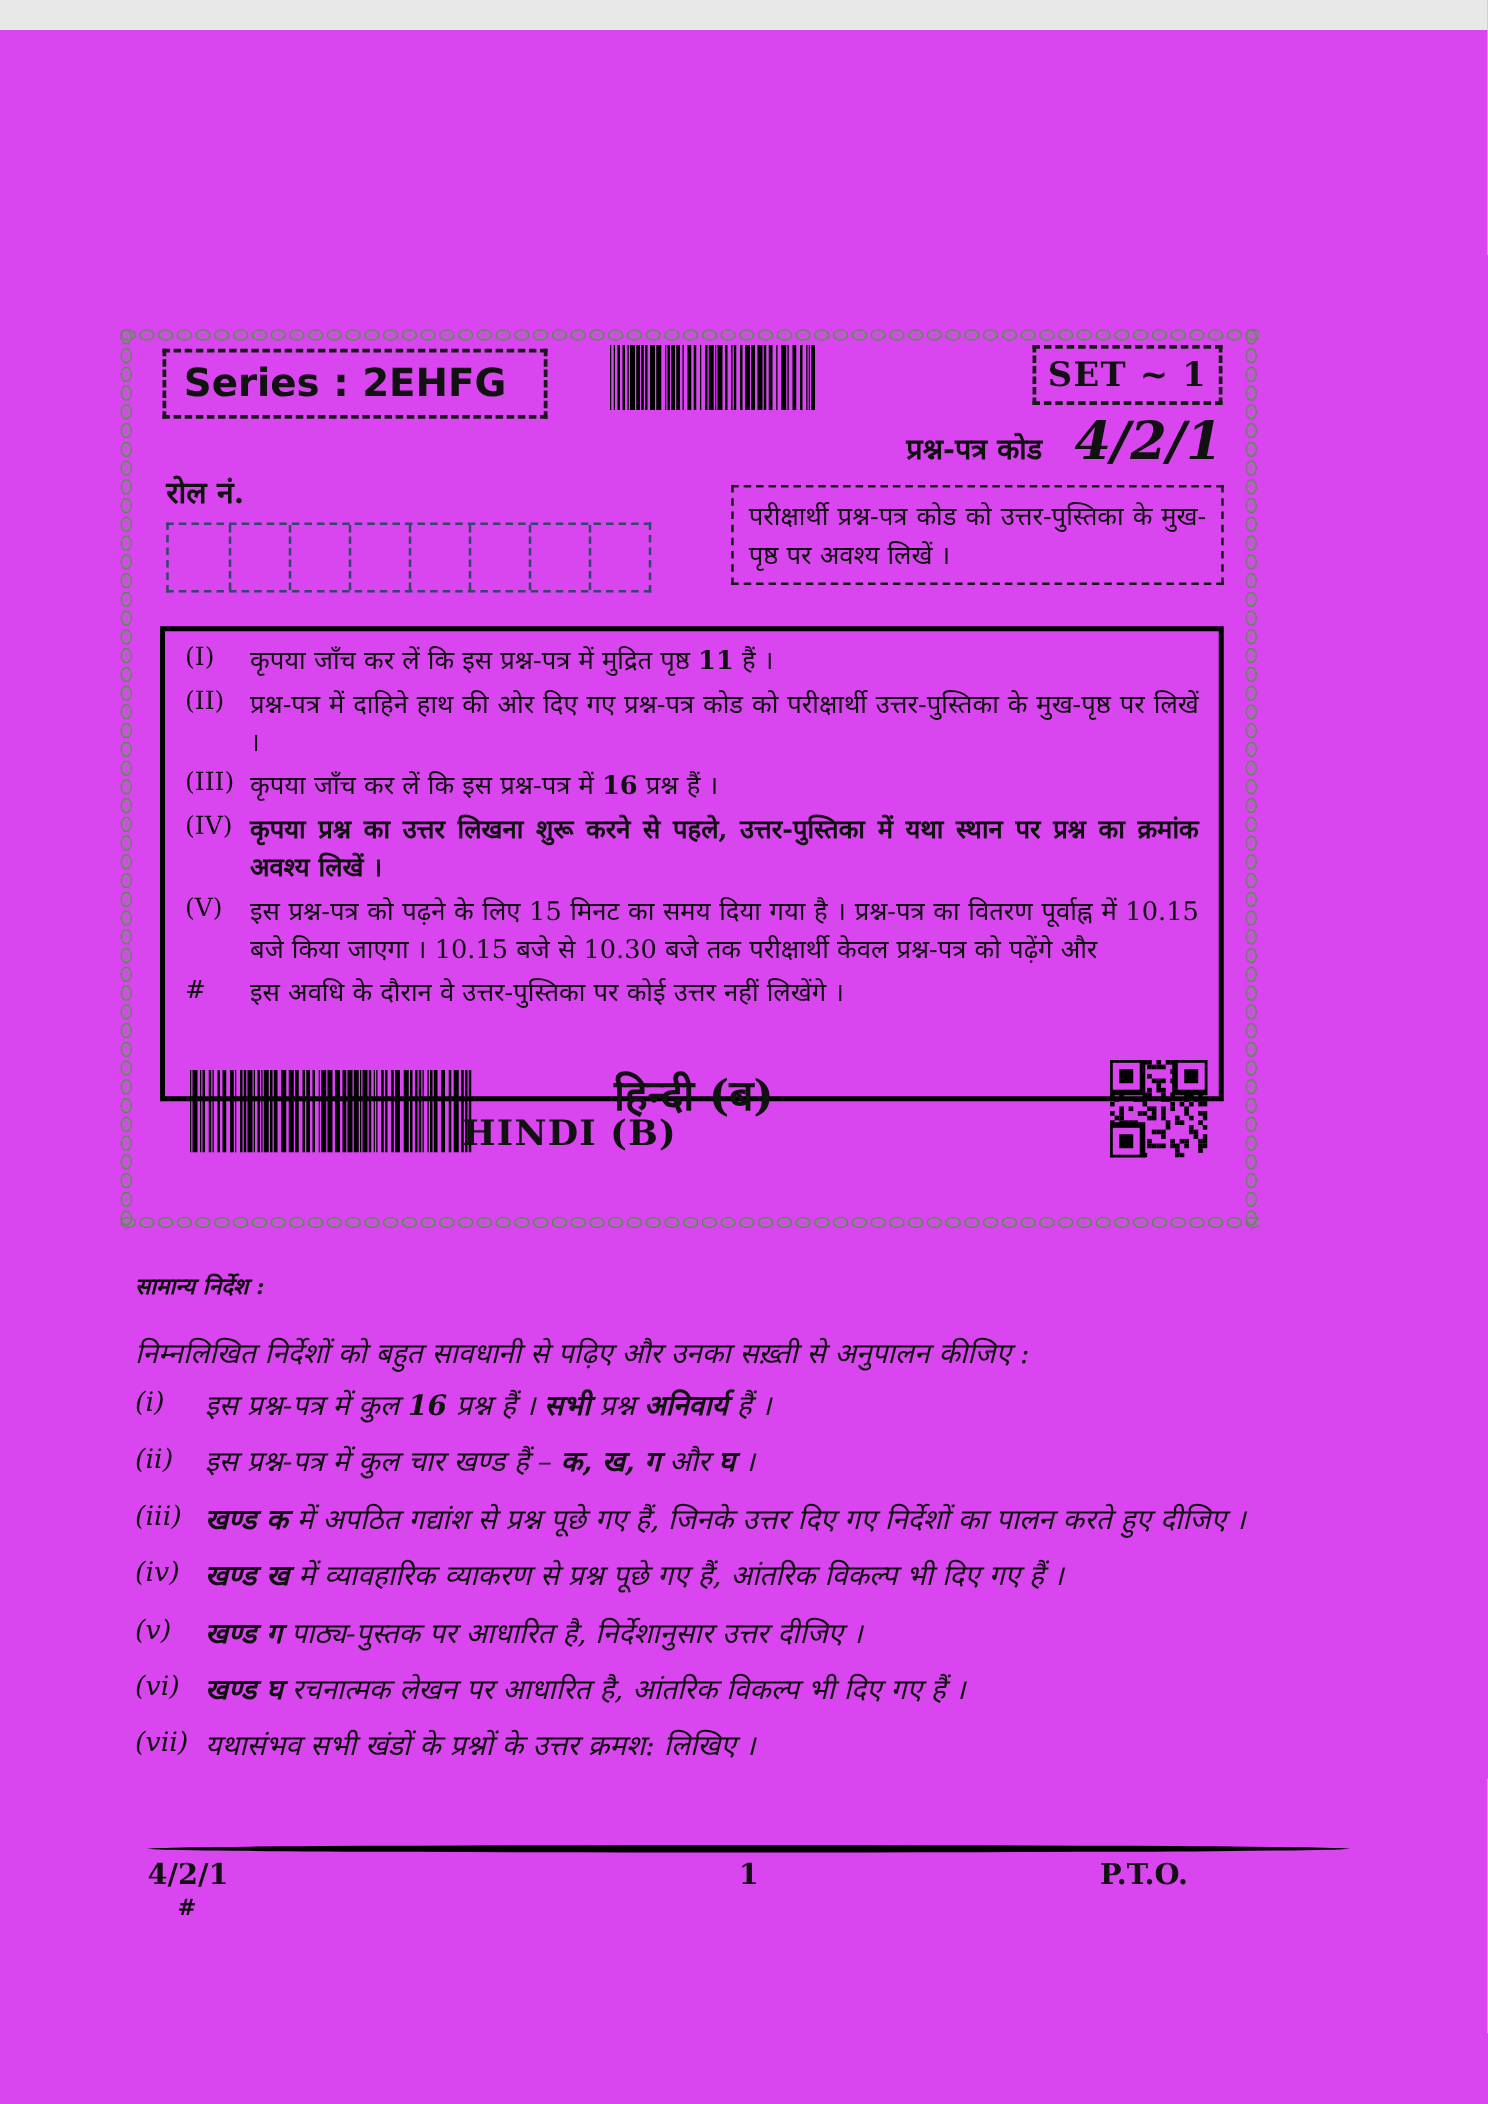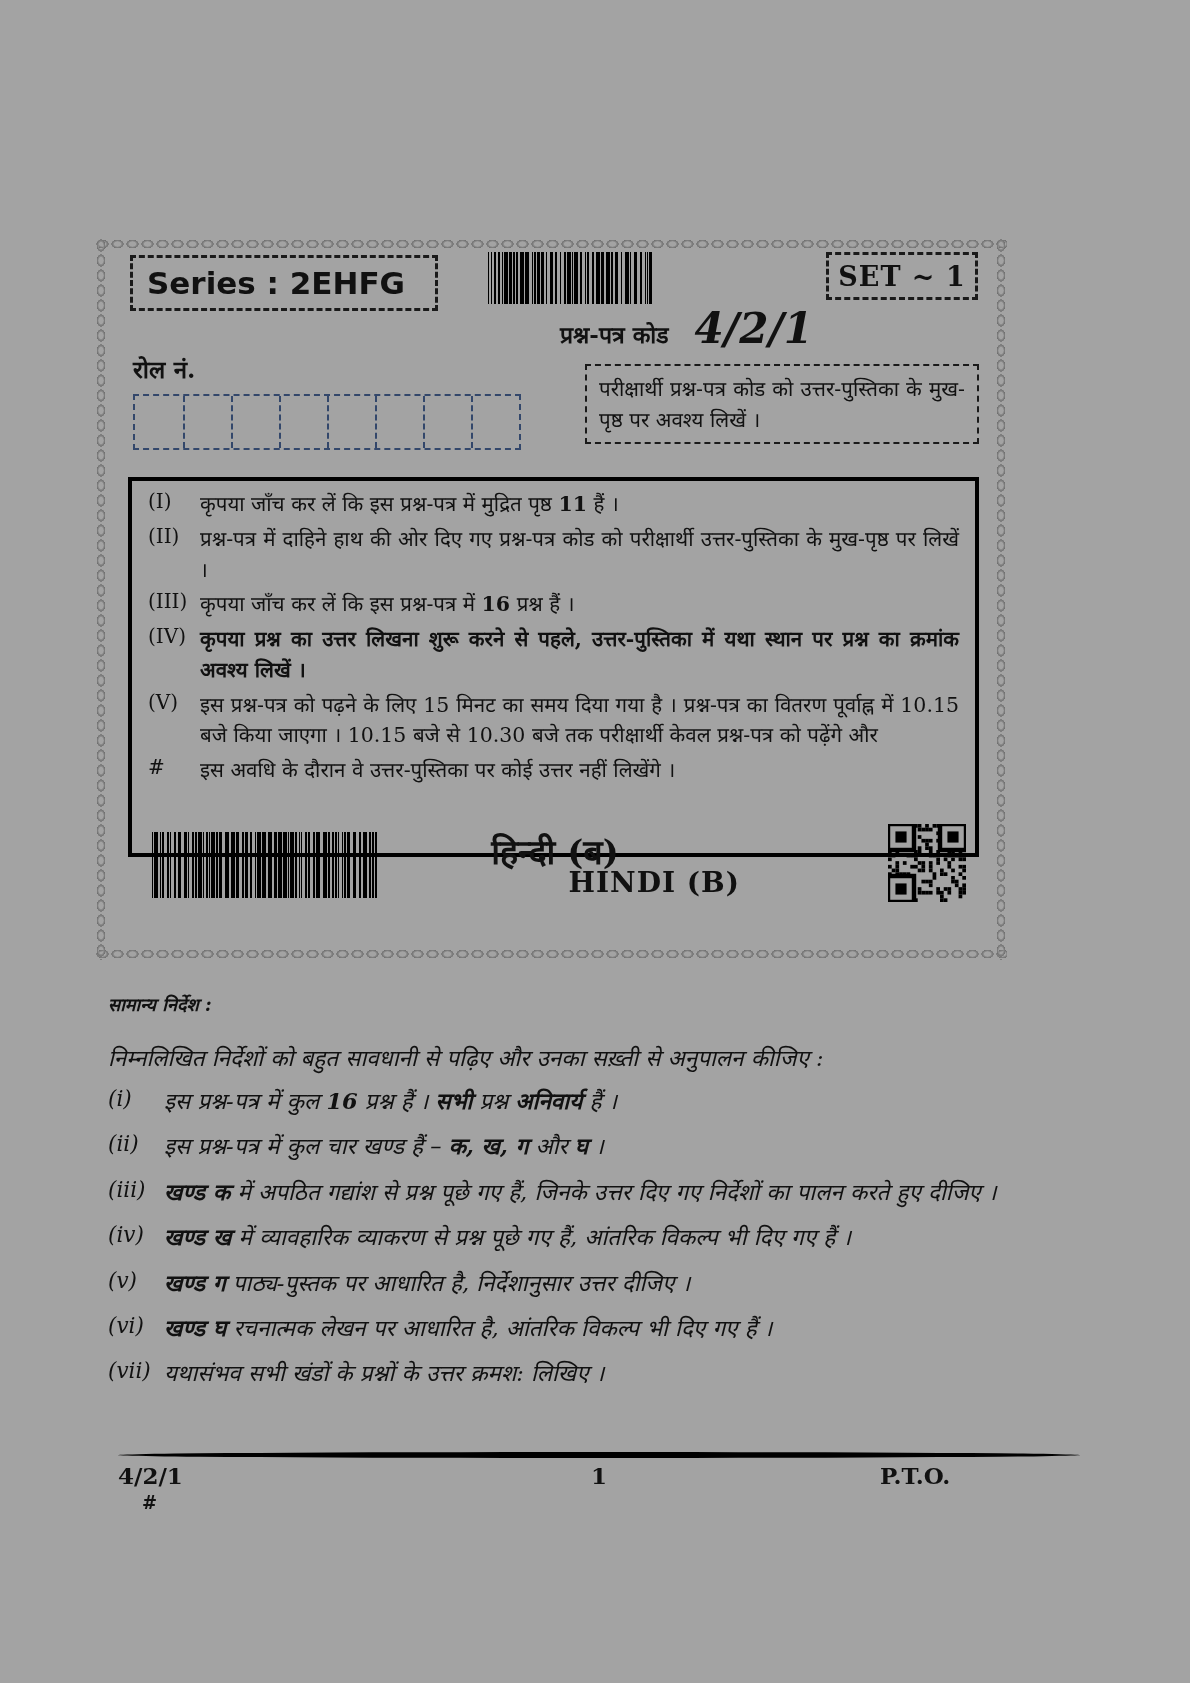--- a/index.html
+++ b/index.html
@@ -1,40 +1,40 @@
 <!DOCTYPE html>
 <html><head>
 <meta charset="utf-8">
 <style>
   * { margin:0; padding:0; box-sizing:border-box; }
   html,body { background:#e8e8e8; }
   body { width:1190px; height:1683px; position:relative; margin:0 auto;
          font-family:"DejaVu Serif", serif; color:#111; }
-  .page { position:absolute; inset:0; background:#a3a3a3; overflow:hidden; }
+  .page { position:absolute; inset:0; background:#d946ef; overflow:hidden;margin-top:24px; }
 
   
   .chain { position:absolute; }
   .chain-h { height:12px; background-image:radial-gradient(ellipse 46% 40% at 50% 50%,
               rgba(255,255,255,0) 50%, #8f8f8f 55%, #6f6f6f 86%, rgba(255,255,255,0) 92%);
              background-size:15px 12px; background-repeat:repeat-x; }
   .chain-v { width:12px;  background-image:radial-gradient(ellipse 40% 46% at 50% 50%,
               rgba(255,255,255,0) 50%, #8f8f8f 55%, #6f6f6f 86%, rgba(255,255,255,0) 92%);
              background-size:12px 15px; background-repeat:repeat-y; }
 
   
   .dashdot { border:3px dashed #1a1a1a; }
   .series-box { position:absolute; left:130px; top:255px; width:308px; height:56px;
                 display:flex; align-items:center; padding-left:14px;
                 font-family:"DejaVu Sans", sans-serif; font-weight:bold; font-size:31px; }
   .set-box { position:absolute; left:826px; top:252px; width:152px; height:48px;
              display:flex; align-items:center; justify-content:center;
              font-weight:bold; font-size:27px; letter-spacing:1px; }
 
   .paper-code-row { position:absolute; left:560px; top:308px; width:418px;
-                    display:flex; align-items:baseline; gap:26px; }
+                    display:flex; justify-content:flex-end; align-items:baseline; gap:26px; }
   .paper-code-label { font-weight:bold; font-size:23px; }
   .paper-code-value { font-weight:bold; font-style:italic; font-size:42px; line-height:1; }
 
   .roll-label { position:absolute; left:133px; top:352px; font-weight:bold; font-size:24px; }
   .roll-grid { position:absolute; left:133px; top:394px; display:flex;
                border:2.5px dashed #33476b; }
   .roll-cell { width:48px; height:52px; border-left:2.5px dashed #33476b; }
   .roll-cell:first-child { border-left:none; }
 
   .code-note-box { position:absolute; left:585px; top:364px; width:394px; height:80px;
@@ -45,22 +45,22 @@
   .note-box { position:absolute; left:128px; top:477px; width:851px; height:380px;
               border:4px solid #000; padding:8px 16px 6px 16px; }
   .note-title { font-weight:bold; font-size:23px; margin-bottom:4px; }
   .note-list .li-row { display:flex; margin-bottom:4px; }
   .note-list .li-label { flex:0 0 52px; font-size:20px; }
   .note-list .li-text { flex:1; font-size:20.5px; line-height:1.5; text-align:justify; }
 
   
   .subject-hindi { position:absolute; left:370px; top:828px; width:370px; text-align:center;
                    font-weight:bold; font-size:34px; }
-  .subject-english { position:absolute; left:370px; top:866px; width:370px; text-align:right;
-                     font-weight:bold; font-size:28px; letter-spacing:1px;padding-left:36px; }
+  .subject-english { position:absolute; left:370px; top:866px; width:370px; text-align:left;
+                     font-weight:bold; font-size:28px; letter-spacing:1px; }
   .barcode-top { position:absolute; left:488px; top:252px; width:165px; height:52px; }
   .barcode-bottom { position:absolute; left:152px; top:832px; width:226px; height:66px; }
   .qr { position:absolute; left:888px; top:824px; width:78px; height:78px; }
 
   .time-marks { position:absolute; left:128px; top:908px; width:850px;
                 display:flex; justify-content:space-between;
                 font-style:italic; font-size:21.5px; }
 
   
   .gen-title { position:absolute; left:108px; top:992px; font-weight:bold; font-style:italic; font-size:18px; }

